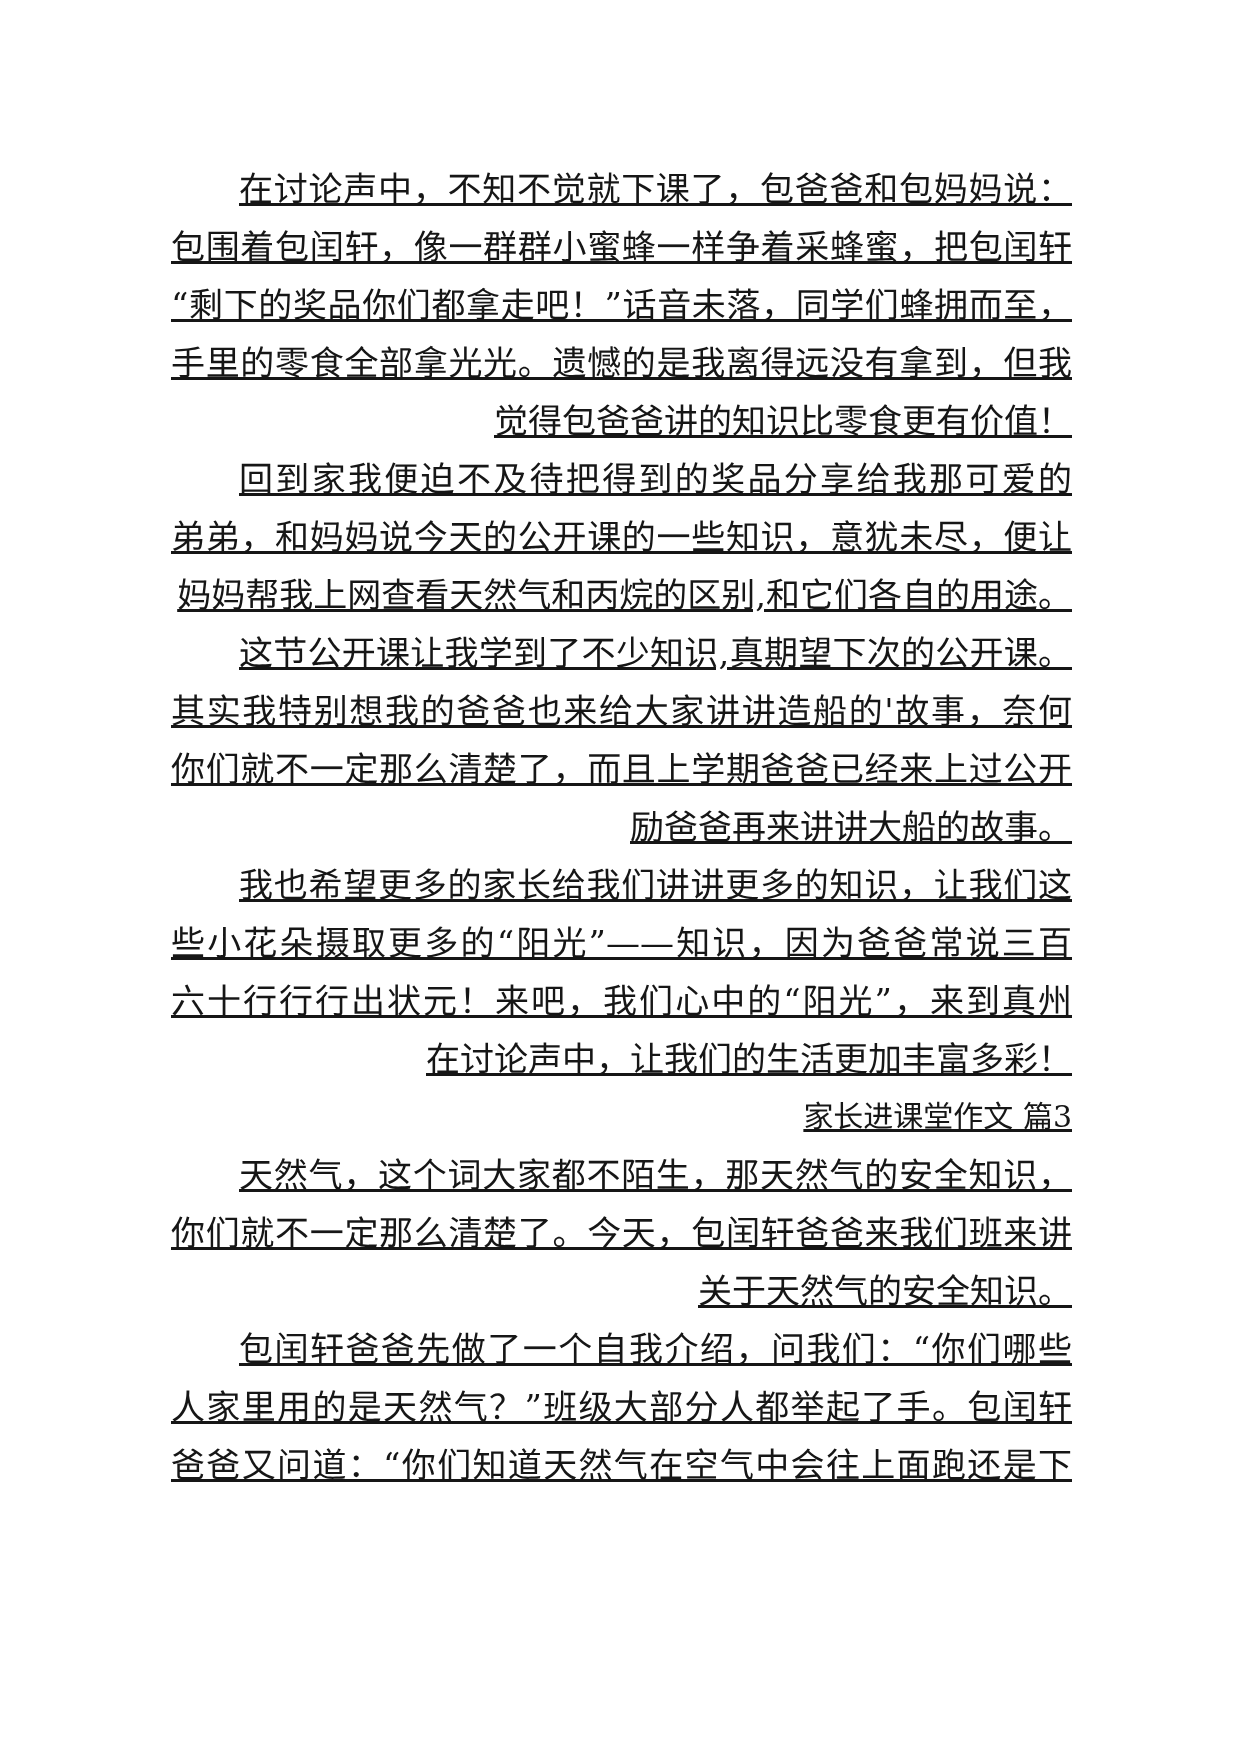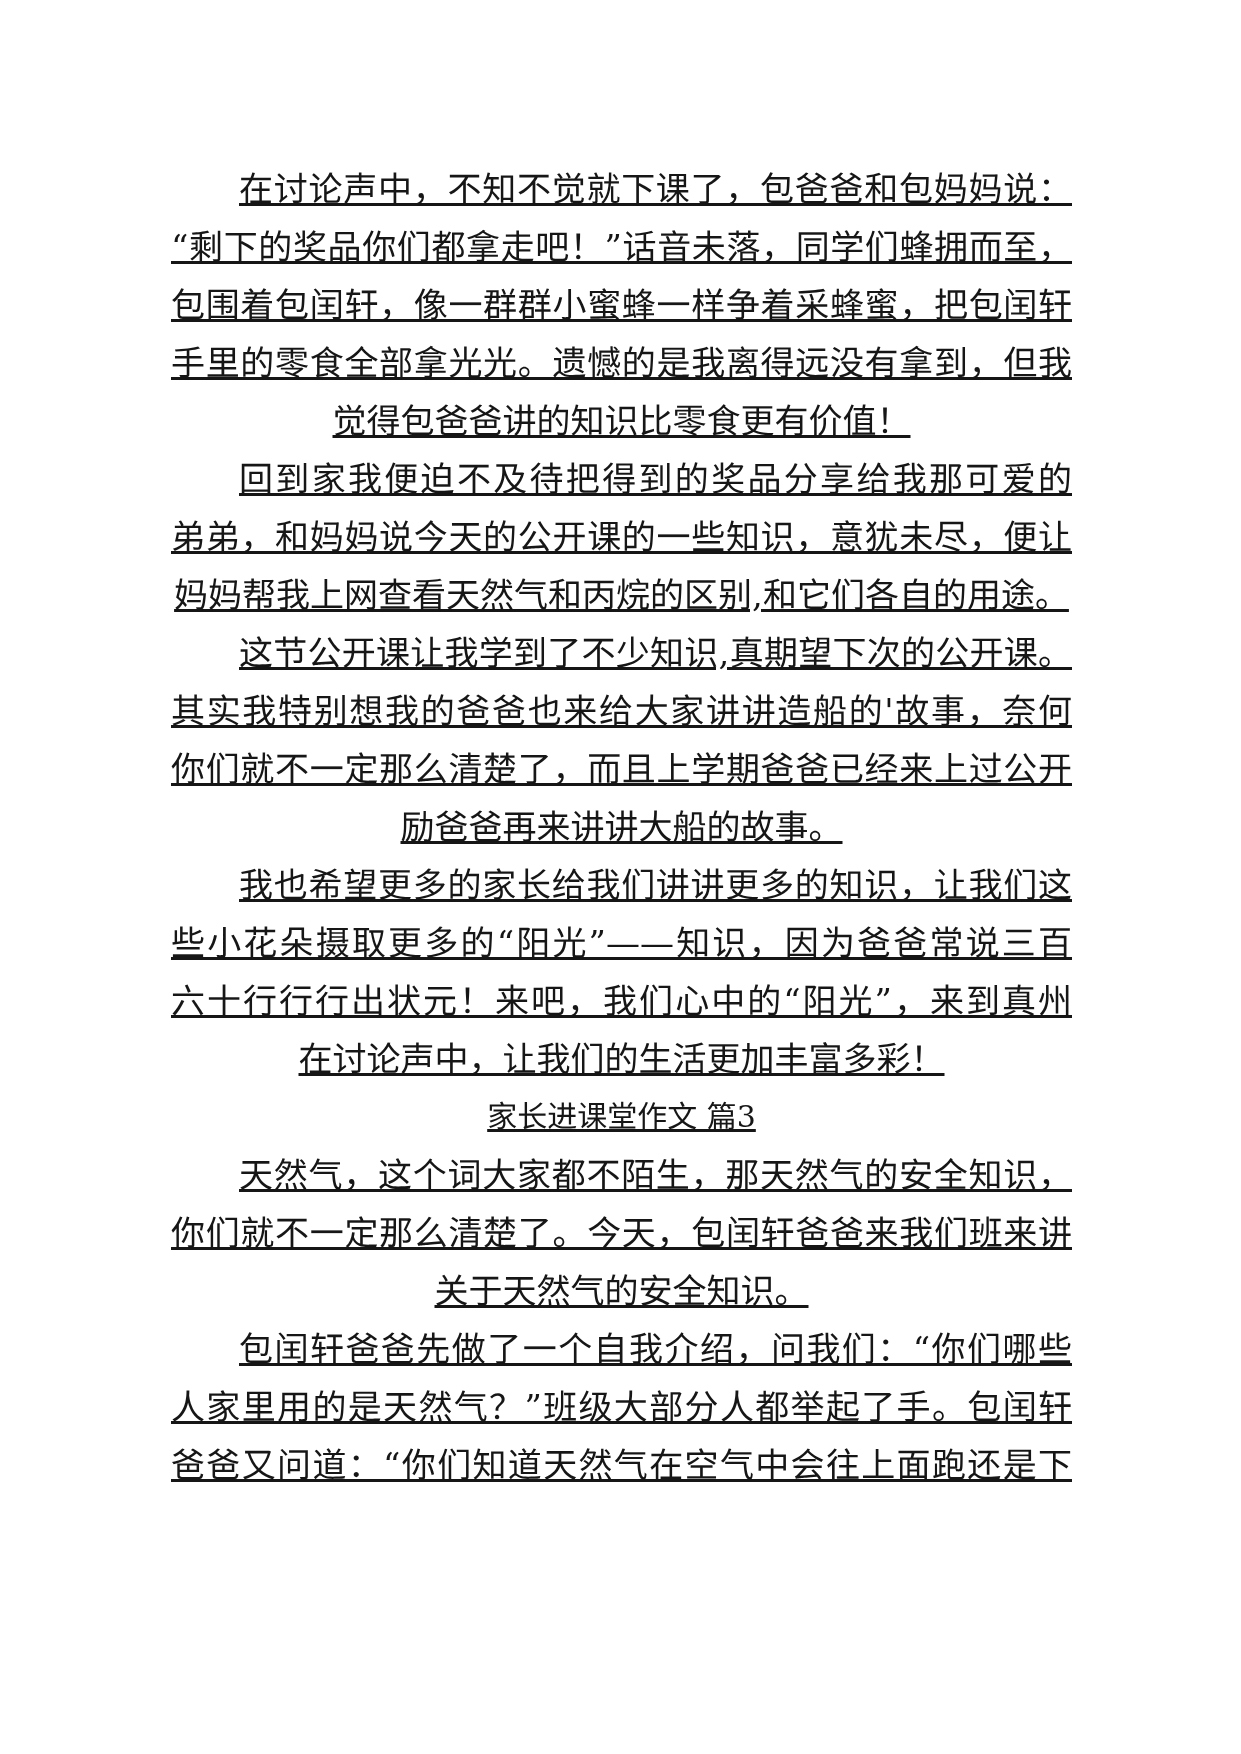--- a/index.html
+++ b/index.html
@@ -28,21 +28,21 @@
     top: 160px;
     width: 901px;
   }
   .block { margin: 0; padding: 0; text-decoration: underline; }
   .line {
     height: 58px;
     line-height: 58px;
     font-size: 34px;
     overflow: hidden;
     white-space: normal;
-    text-align: center;
+    text-align: right;
     font-weight: 400;
     letter-spacing: 0px;
   }
   .line.fill {
     text-align: justify;
     text-align-last: justify;
     -moz-text-align-last: justify;
   }
   .line.indent {
     text-indent: 68px;
@@ -51,22 +51,22 @@
     font-size: 30px;
   }
 </style>
 </head>
 <body>
 
 <div class="page">
   <div class="essay">
       <div class="block paragraph">
         <div class="line fill indent">在讨论声中，不知不觉就下课了，包爸爸和包妈妈说：</div>
+        <div class="line fill">包围着包闰轩，像一群群小蜜蜂一样争着采蜂蜜，把包闰轩</div>
         <div class="line fill">“剩下的奖品你们都拿走吧！”话音未落，同学们蜂拥而至，</div>
-        <div class="line fill">包围着包闰轩，像一群群小蜜蜂一样争着采蜂蜜，把包闰轩</div>
         <div class="line fill">手里的零食全部拿光光。遗憾的是我离得远没有拿到，但我</div>
         <div class="line">觉得包爸爸讲的知识比零食更有价值！</div>
       </div>
       <div class="block paragraph">
         <div class="line fill indent">回到家我便迫不及待把得到的奖品分享给我那可爱的</div>
         <div class="line fill">弟弟，和妈妈说今天的公开课的一些知识，意犹未尽，便让</div>
         <div class="line">妈妈帮我上网查看天然气和丙烷的区别,和它们各自的用途。</div>
       </div>
       <div class="block paragraph">
         <div class="line fill indent">这节公开课让我学到了不少知识,真期望下次的公开课。</div>

